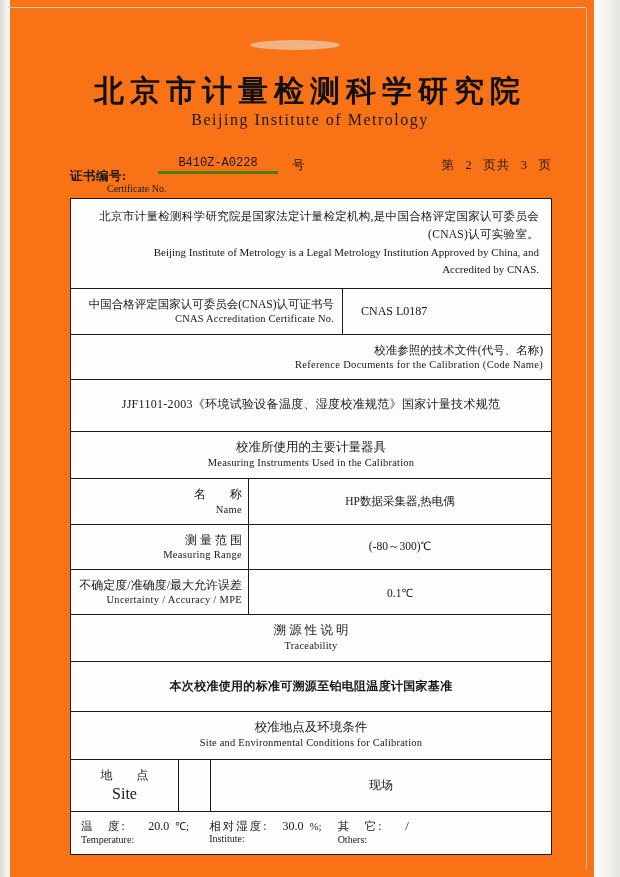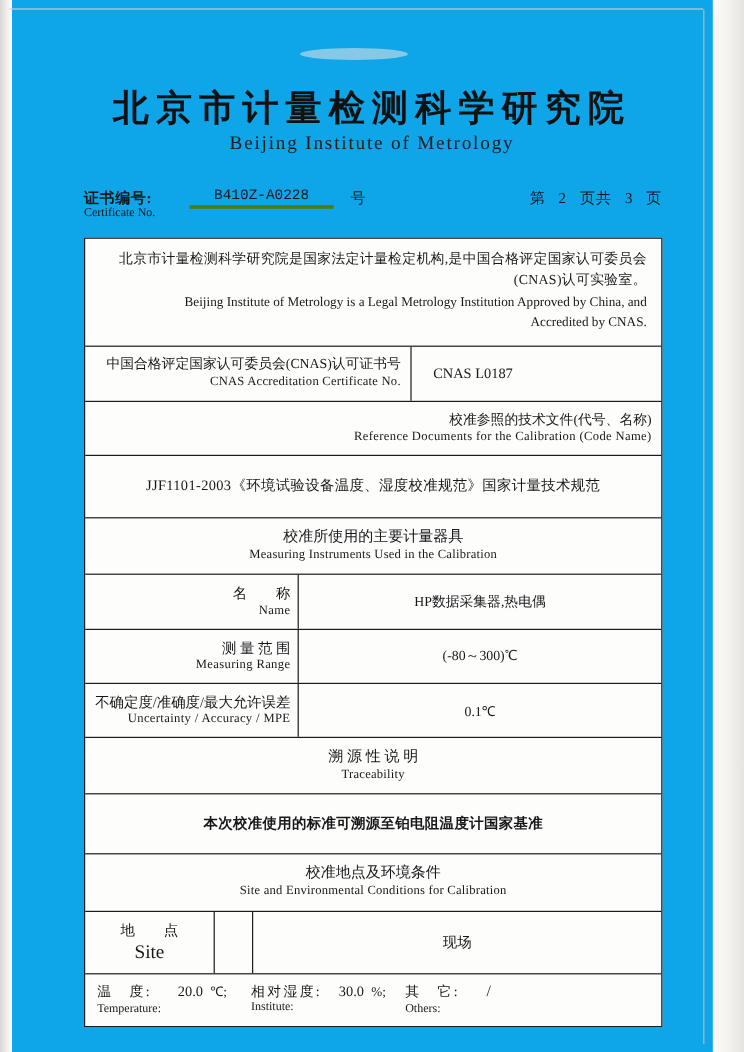--- a/index.html
+++ b/index.html
@@ -14,21 +14,21 @@
     font-family: "Liberation Serif", serif;
     color: #17181a;
     overflow: hidden;
   }
 
   
   .page {
     position: absolute;
     left: 0; top: 0;
     width: 620px; height: 877px;
-    background: #0ea5e9;
+    background: #f97316;
   }
   .scan-edge-left {
     position: absolute;
     left: 0; top: 0;
     width: 10px; height: 877px;
     background: linear-gradient(90deg, #d9d8d4 0%, #f4f3f0 70%, #fbfbf9 100%);
   }
   .scan-edge-right {
     position: absolute;
     right: 0; top: 0;
@@ -75,26 +75,26 @@
 
   
   .cert-line {
     position: absolute;
     left: 70px; top: 154px;
     width: 482px;
     height: 30px;
   }
   .cert-label {
     position: absolute;
-    left: 0; top: 4px;
+    left: 0; top: 15px;
     font-size: 12.5px;
     line-height: 1.15;
   }
   .cert-label .cn { display: block; font-weight: 600; letter-spacing: 0.5px;}
-  .cert-label .en { display: block; font-size: 10px; }
+  .cert-label .en { display: block; font-size: 10px; margin-left: 37px; }
   .cert-value {
     position: absolute;
     left: 88px; top: 2px;
     width: 120px;
     font-family: "Liberation Mono", monospace;
     font-size: 12px;
     text-align: center;
     border-bottom: 3px solid #4d7c0f;
     padding-bottom: 1px;
   }

